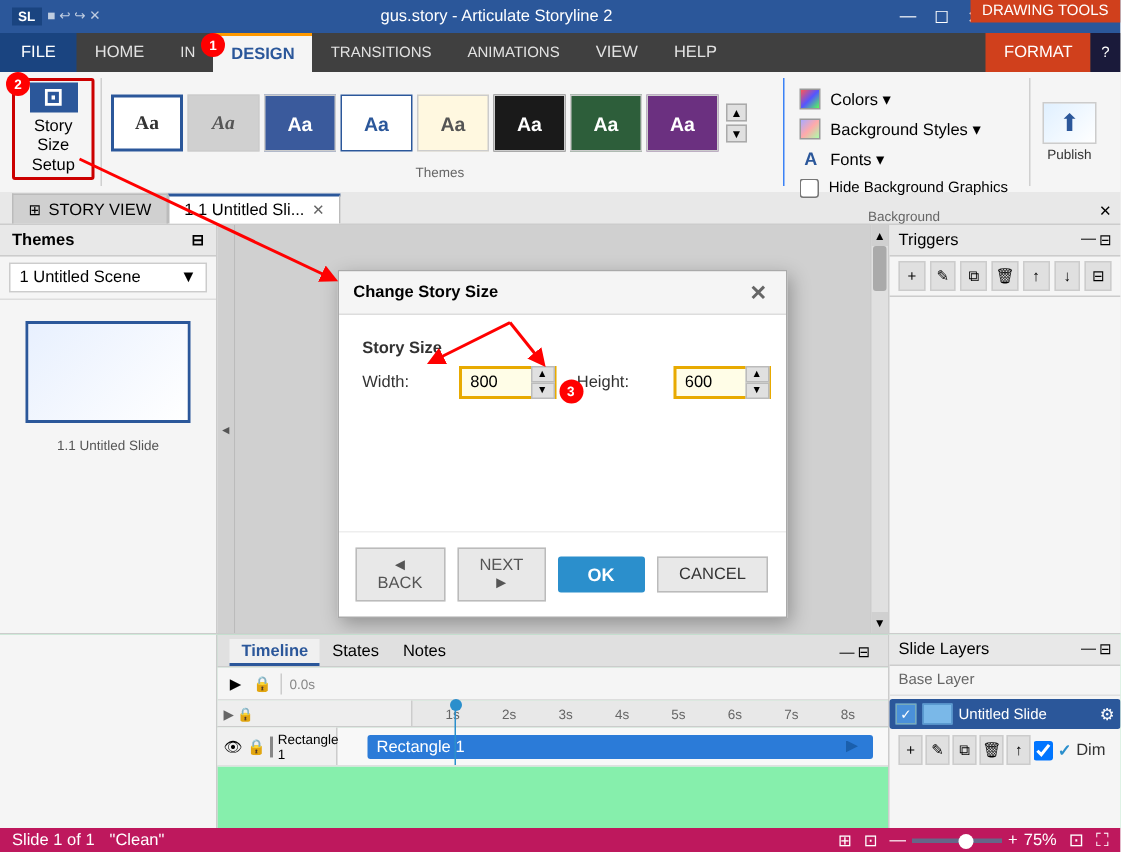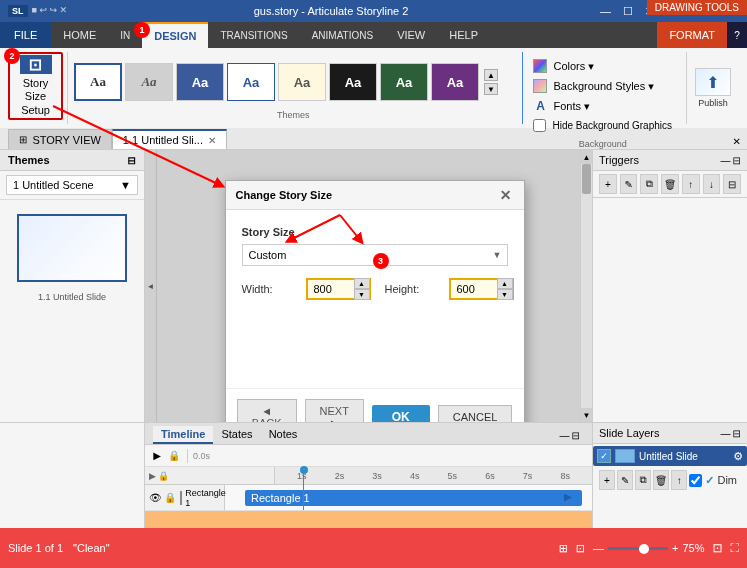--- a/index.html
+++ b/index.html
@@ -347,21 +347,21 @@
       background: #e8e8e8;
       border: 1px solid #bbb;
       cursor: pointer;
       font-size: 11px;
       color: #333;
     }
 
     
     .bottom-panel {
       height: 130px;
-      background: #fdba74;
+      background: #86efac;
       border-top: 1px solid #ccc;
       display: flex;
       flex-direction: column;
     }
     .timeline-row {
       display: flex;
       height: 26px;
       align-items: center;
       background: #f8f8f8;
       border-bottom: 1px solid #e0e0e0;
@@ -404,22 +404,22 @@
       height: 8px;
       background: #1a5fad;
       clip-path: polygon(0 0, 100% 50%, 0 100%);
     }
     .timeline-eye { width: 14px; height: 14px; display: flex; align-items: center; justify-content: center; cursor: pointer; font-size: 10px; }
     .timeline-lock { width: 14px; height: 14px; display: flex; align-items: center; justify-content: center; cursor: pointer; font-size: 10px; }
     .timeline-rect { width: 20px; height: 14px; border: 1px solid #888; background: white; }
 
     
     .status-bar {
-      background: #ef4444;
-      height: 40px;
+      background: #be185d;
+      height: 16px;
       display: flex;
       align-items: center;
       padding: 0 8px;
       color: white;
       font-size: 10px;
       gap: 10px;
       position: absolute;
       bottom: 0;
       left: 0;
       right: 0;
@@ -814,27 +814,20 @@
 
     <div class="center-content">
 
       <div class="dialog">
         <div class="dialog-titlebar">
           <span>Change Story Size</span>
           <div class="dialog-close">✕</div>
         </div>
         <div class="dialog-body">
           <div class="dialog-section-label">Story Size</div>
-          <div class="select-wrapper">
-            <select class="dialog-select">
-              <option>Custom</option>
-              <option>720x540 (4:3)</option>
-              <option>960x540 (16:9)</option>
-            </select>
-          </div>
           <div class="dialog-row">
             <span class="dialog-label">Width:</span>
             <div class="dialog-input-wrapper">
               <input class="dialog-input" type="text" value="800" style="">
               <div class="spinner-btns">
                 <div class="spinner-btn">▲</div>
                 <div class="spinner-btn">▼</div>
               </div>
             </div>
             <span class="dialog-label" style="margin-left:6px;">Height:</span>
@@ -954,20 +947,21 @@
       </div>
 
       <div class="bottom-right">
         <div style="display:flex;align-items:center;justify-content:space-between;padding:4px 6px;border-bottom:1px solid #ccc;background:#e8e8e8;">
           <span>Slide Layers</span>
           <div style="display:flex;gap:2px;">
             <span style="font-size:10px;cursor:pointer;">—</span>
             <span style="font-size:10px;cursor:pointer;">⊟</span>
           </div>
         </div>
+        <div style="padding:4px 6px;font-size:10px;color:#666;border-bottom:1px solid #e0e0e0;">Base Layer</div>
 
         <div class="base-layer-item">
           <div class="base-layer-checkbox">✓</div>
           <div class="base-layer-color"></div>
           <span class="base-layer-name">Untitled Slide</span>
           <span class="base-layer-gear">⚙</span>
         </div>
 
         <div class="layer-toolbar">
           <div class="layer-toolbar-btn">+</div>

